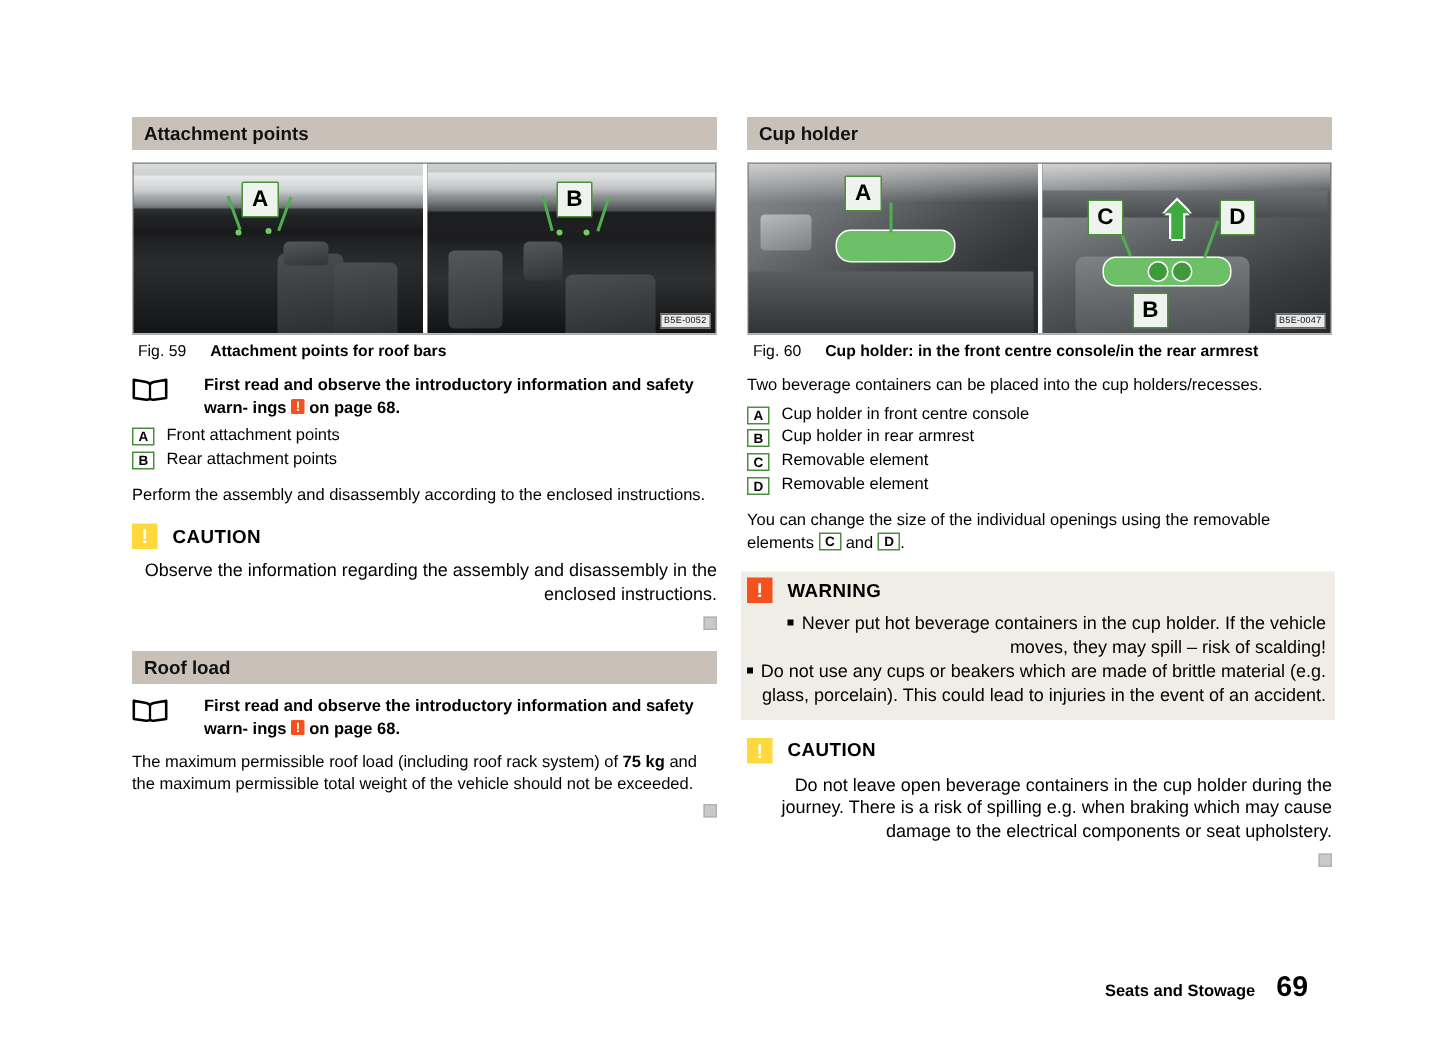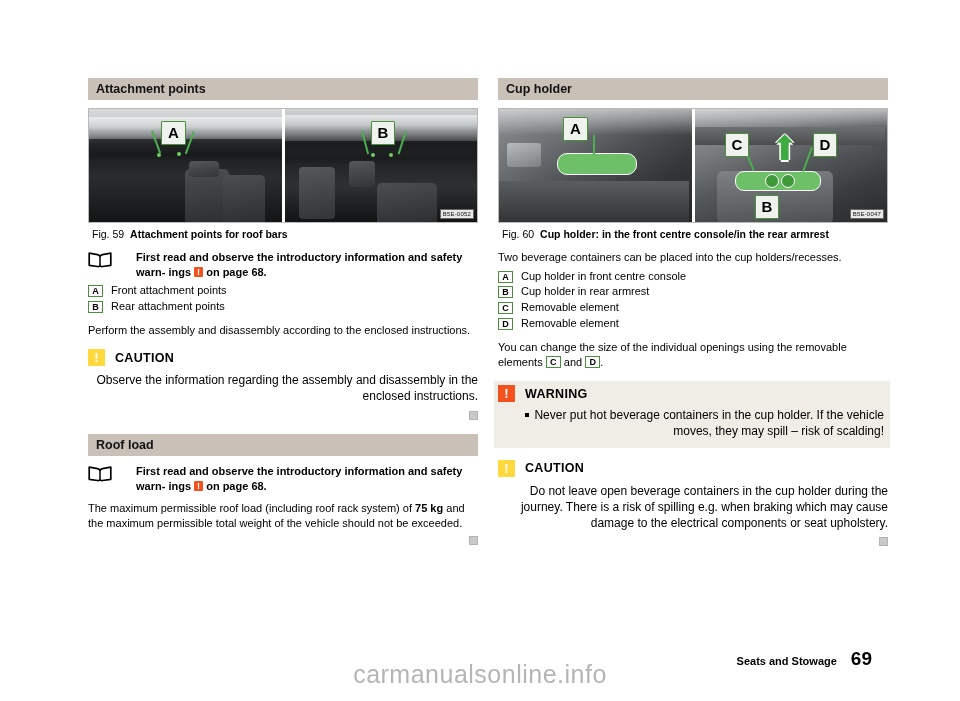--- a/index.html
+++ b/index.html
@@ -158,21 +158,21 @@
     border: 1px solid #666;
     font-family: "Liberation Sans", sans-serif;
   }
 
   .fig-caption {
     font-size: 10.5px;
     padding: 5px 0 2px 4px;
     color: #000;
   }
   .fig-caption .fignum { font-weight: normal; }
-  .fig-caption .figtitle { font-weight: bold; margin-left: 6px; text-align: right; }
+  .fig-caption .figtitle { font-weight: bold; margin-left: 16px; text-align: right; }
 
   
   p.body {
     font-size: 11px;
     line-height: 1.32;
     margin: 8px 0 0 0;
     color: #000;
     text-align: left;
   }
 
@@ -535,33 +535,35 @@
 
     <div class="note boxed">
       <div class="note-head">
         <span class="note-badge warning">!</span>
         <span class="note-title">WARNING</span>
       </div>
       <div class="note-body">
         <span class="bullet-line">
           <span class="bsq"></span><span>Never put hot beverage containers in the cup holder. If the vehicle moves, they may spill – risk of scalding!</span>
         </span>
+        <span class="bullet-line">
+          <span class="bsq"></span><span>Do not use any cups or beakers which are made of brittle material (e.g. glass, porcelain). This could lead to injuries in the event of an accident.</span>
+        </span>
       </div>
     </div>
 
     <div class="note clearfix">
       <div class="note-head">
         <span class="note-badge caution">!</span>
         <span class="note-title">CAUTION</span>
       </div>
       <div class="note-body">Do not leave open beverage containers in the cup holder during the journey. There is a risk of spilling e.g. when braking which may cause damage to the electrical components or seat upholstery.</div>
       <span class="endmark"></span>
     </div>
   </div>
 
   <div class="footer">
     <span class="footer-sec">Seats and Stowage</span>
     <span class="footer-page">69</span>
   </div>
 
-  <div class="watermark">carmanualsonline.info</div>
 
 </div>
 
 </body></html>

